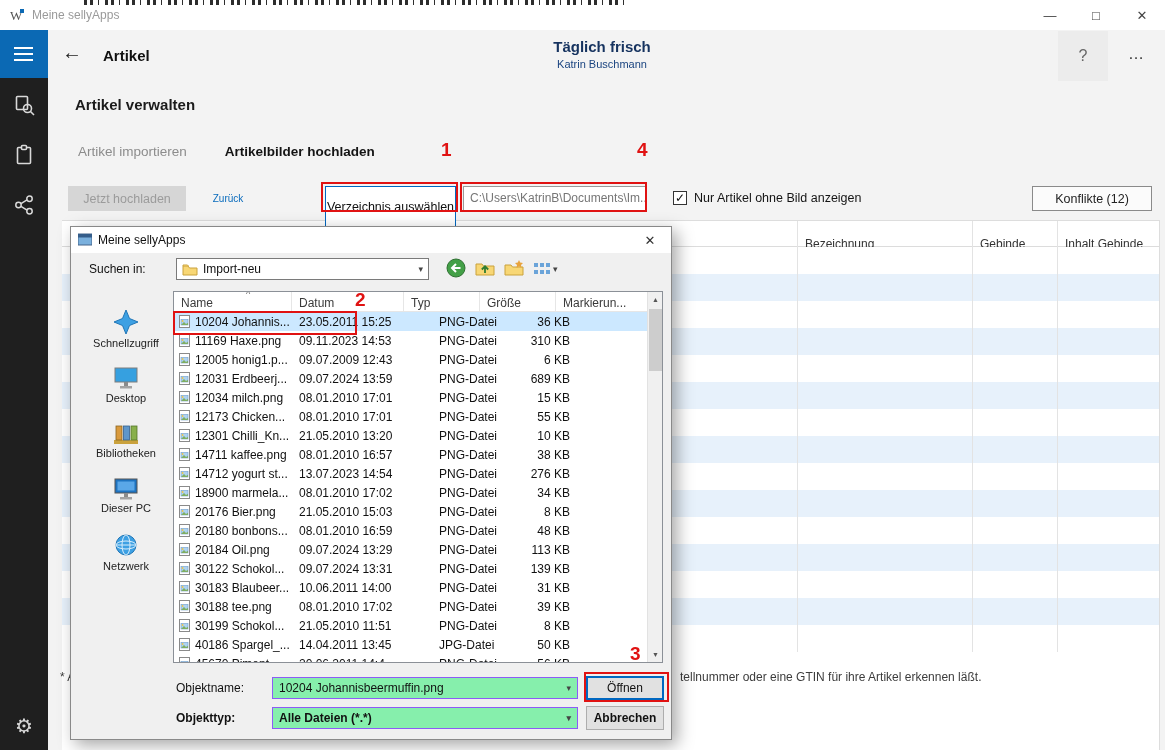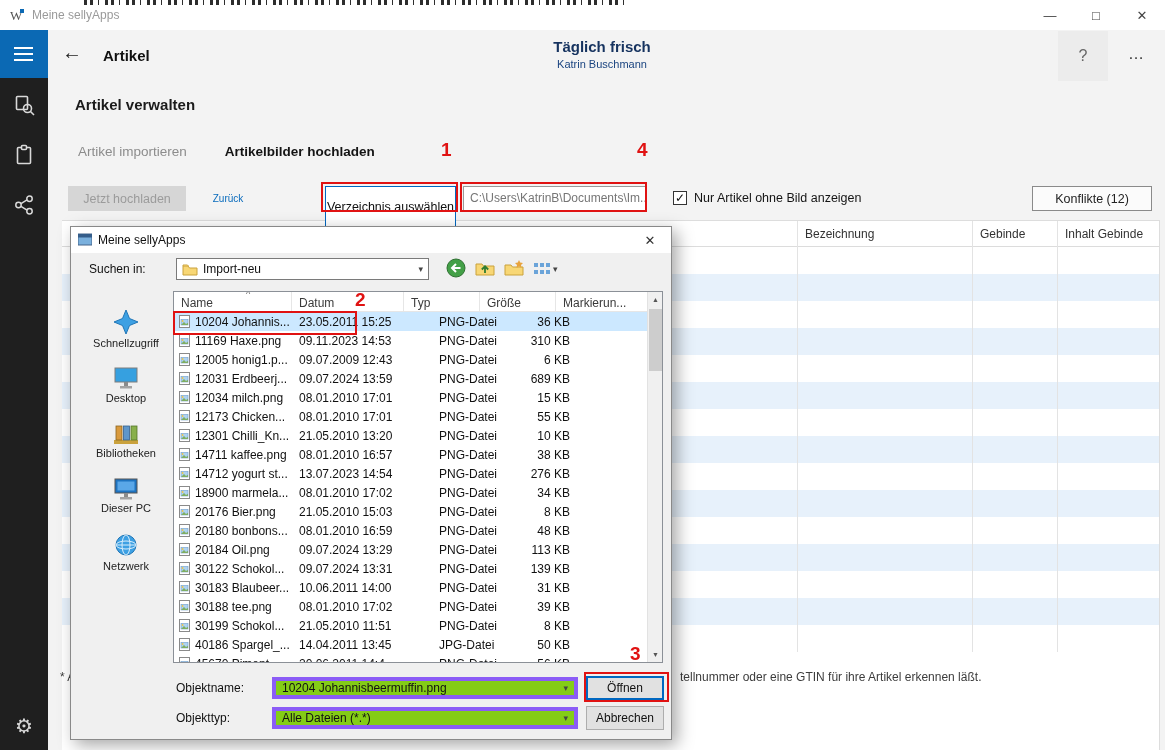--- a/index.html
+++ b/index.html
@@ -41,21 +41,21 @@
   .btn-back-link { position:absolute; left:193px; top:186px; width:70px; height:25px; color:#0a6cbd; font-size:10px; display:flex; align-items:center; justify-content:center; z-index:4; }
   .btn-choose { position:absolute; left:325px; top:186px; width:131px; height:42px; background:#fff; border:1px solid #0067c0; color:#111; font-size:12.5px; display:flex; align-items:center; justify-content:center; z-index:4; }
   .path-field { position:absolute; left:463px; top:186px; width:183px; height:25px; background:#fff; border:1px solid #9a9a9a; color:#767676; font-size:12px; line-height:23px; padding:0 6px; white-space:nowrap; overflow:hidden; z-index:4; }
   .checkbox { position:absolute; left:673px; top:191px; width:14px; height:14px; background:#fff; border:1px solid #333; display:flex; align-items:center; justify-content:center; font-size:12px; color:#111; line-height:1; z-index:4; }
   .checkbox-label { position:absolute; left:694px; top:191px; font-size:12.5px; color:#141414; z-index:4; }
   .btn-conflicts { position:absolute; left:1032px; top:186px; width:120px; height:25px; background:#fbfbfb; border:1px solid #8a8a8a; color:#222; font-size:12.5px; display:flex; align-items:center; justify-content:center; z-index:4; }
 
   
   .main-table { position:absolute; left:62px; top:220px; width:1098px; height:530px; background:#fff; border-top:1px solid #ddd; border-right:1px solid #ddd; z-index:1; }
   .mt-header { position:relative; height:26px; border-bottom:1px solid #dcdcdc; }
-  .mt-h-cell { position:absolute; top:6px; font-size:12px; color:#333; }
+  .mt-h-cell { position:absolute; top:16px; font-size:12px; color:#333; }
   .mt-rows { position:relative; height:405px; background:repeating-linear-gradient(to bottom,#ffffff 0 27px,#e7f1fb 27px 54px); }
   .mt-vline { position:absolute; top:0; width:1px; height:431px; background:#e3e3e3; }
   .footnote { position:absolute; top:670px; font-size:12px; color:#3c3c3c; z-index:2; white-space:nowrap; }
 
   
   .dialog { position:absolute; left:70px; top:226px; width:602px; height:514px; background:#f0f0f0; border:1px solid #898989; box-shadow:5px 5px 16px rgba(0,0,0,.35); z-index:20; font-size:12px; color:#111; }
   .dlg-titlebar { height:26px; background:#fff; display:flex; align-items:center; padding:0 7px; }
   .dlg-title { margin-left:6px; font-size:12px; color:#111; }
   .dlg-close { margin-left:auto; width:28px; height:26px; display:flex; align-items:center; justify-content:center; font-size:13px; color:#333; }
   .dlg-toolbar { height:32px; display:flex; align-items:center; padding:0 0 0 18px; }
@@ -82,23 +82,23 @@
   .col-type { width:76px; padding-left:7px;margin-left:28px; }
   .col-size { width:76px; text-align:right; padding-right:14px; }
   .col-mark { flex:1; }
   .hw-name{width:118px;} .hw-date{width:112px;} .hw-type{width:76px;} .hw-size{width:76px;} .hw-mark{flex:1; border-right:none;}
   .list-scroll { width:15px; background:#f0f0f0; border-left:1px solid #e2e2e2; position:relative; }
   .scroll-btn { position:absolute; left:0; width:15px; height:15px; font-size:7px; color:#555; text-align:center; line-height:15px; }
   .scroll-up{top:0;} .scroll-down{bottom:0;}
   .scroll-thumb { position:absolute; top:17px; left:1px; width:13px; height:62px; background:#cdcdcd; }
   .dlg-footer-row { display:flex; align-items:center; margin:0 7px 0 105px; gap:8px; height:24px; }
   .row-objname { margin-top:13px; }
-  .row-objtype { margin-top:6px; }
+  .row-objtype { margin-top:6px;font-weight:bold; }
   .ffr-label { width:88px; }
-  .ffr-combo { flex:1; height:22px; background:#84cc16; border:4px solid #8b5cf6; display:flex; align-items:center; padding:0 6px; overflow:hidden; white-space:nowrap; }
+  .ffr-combo { flex:1; height:22px; background:#86efac; border:1px solid #8b5cf6; display:flex; align-items:center; padding:0 6px; overflow:hidden; white-space:nowrap; }
   .dlg-btn { width:78px; height:24px; display:flex; align-items:center; justify-content:center; background:#e1e1e1; border:1px solid #adadad; font-size:12px; flex:none; }
   .dlg-btn.primary { border:2px solid #0067c0; }
 
   
   .ann { position:absolute; z-index:50; pointer-events:none; }
   .ann-box { border:2px solid #e01212; }
   .ann-num { color:#e01212; font-size:19px; font-weight:bold; }
 </style>
 </head>
 <body>

